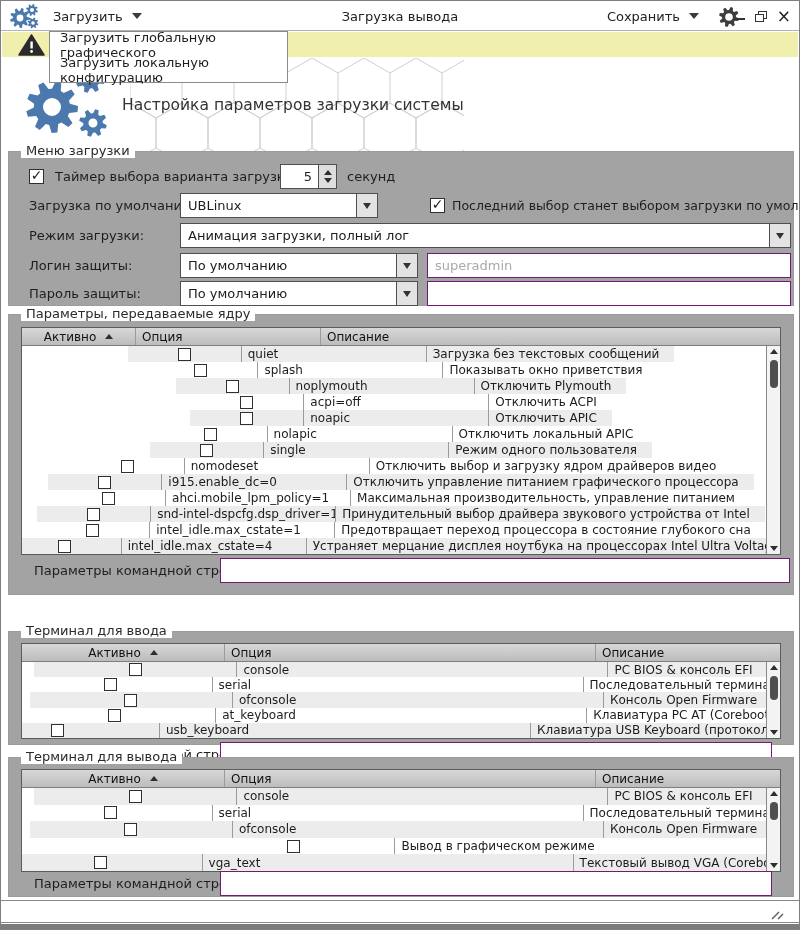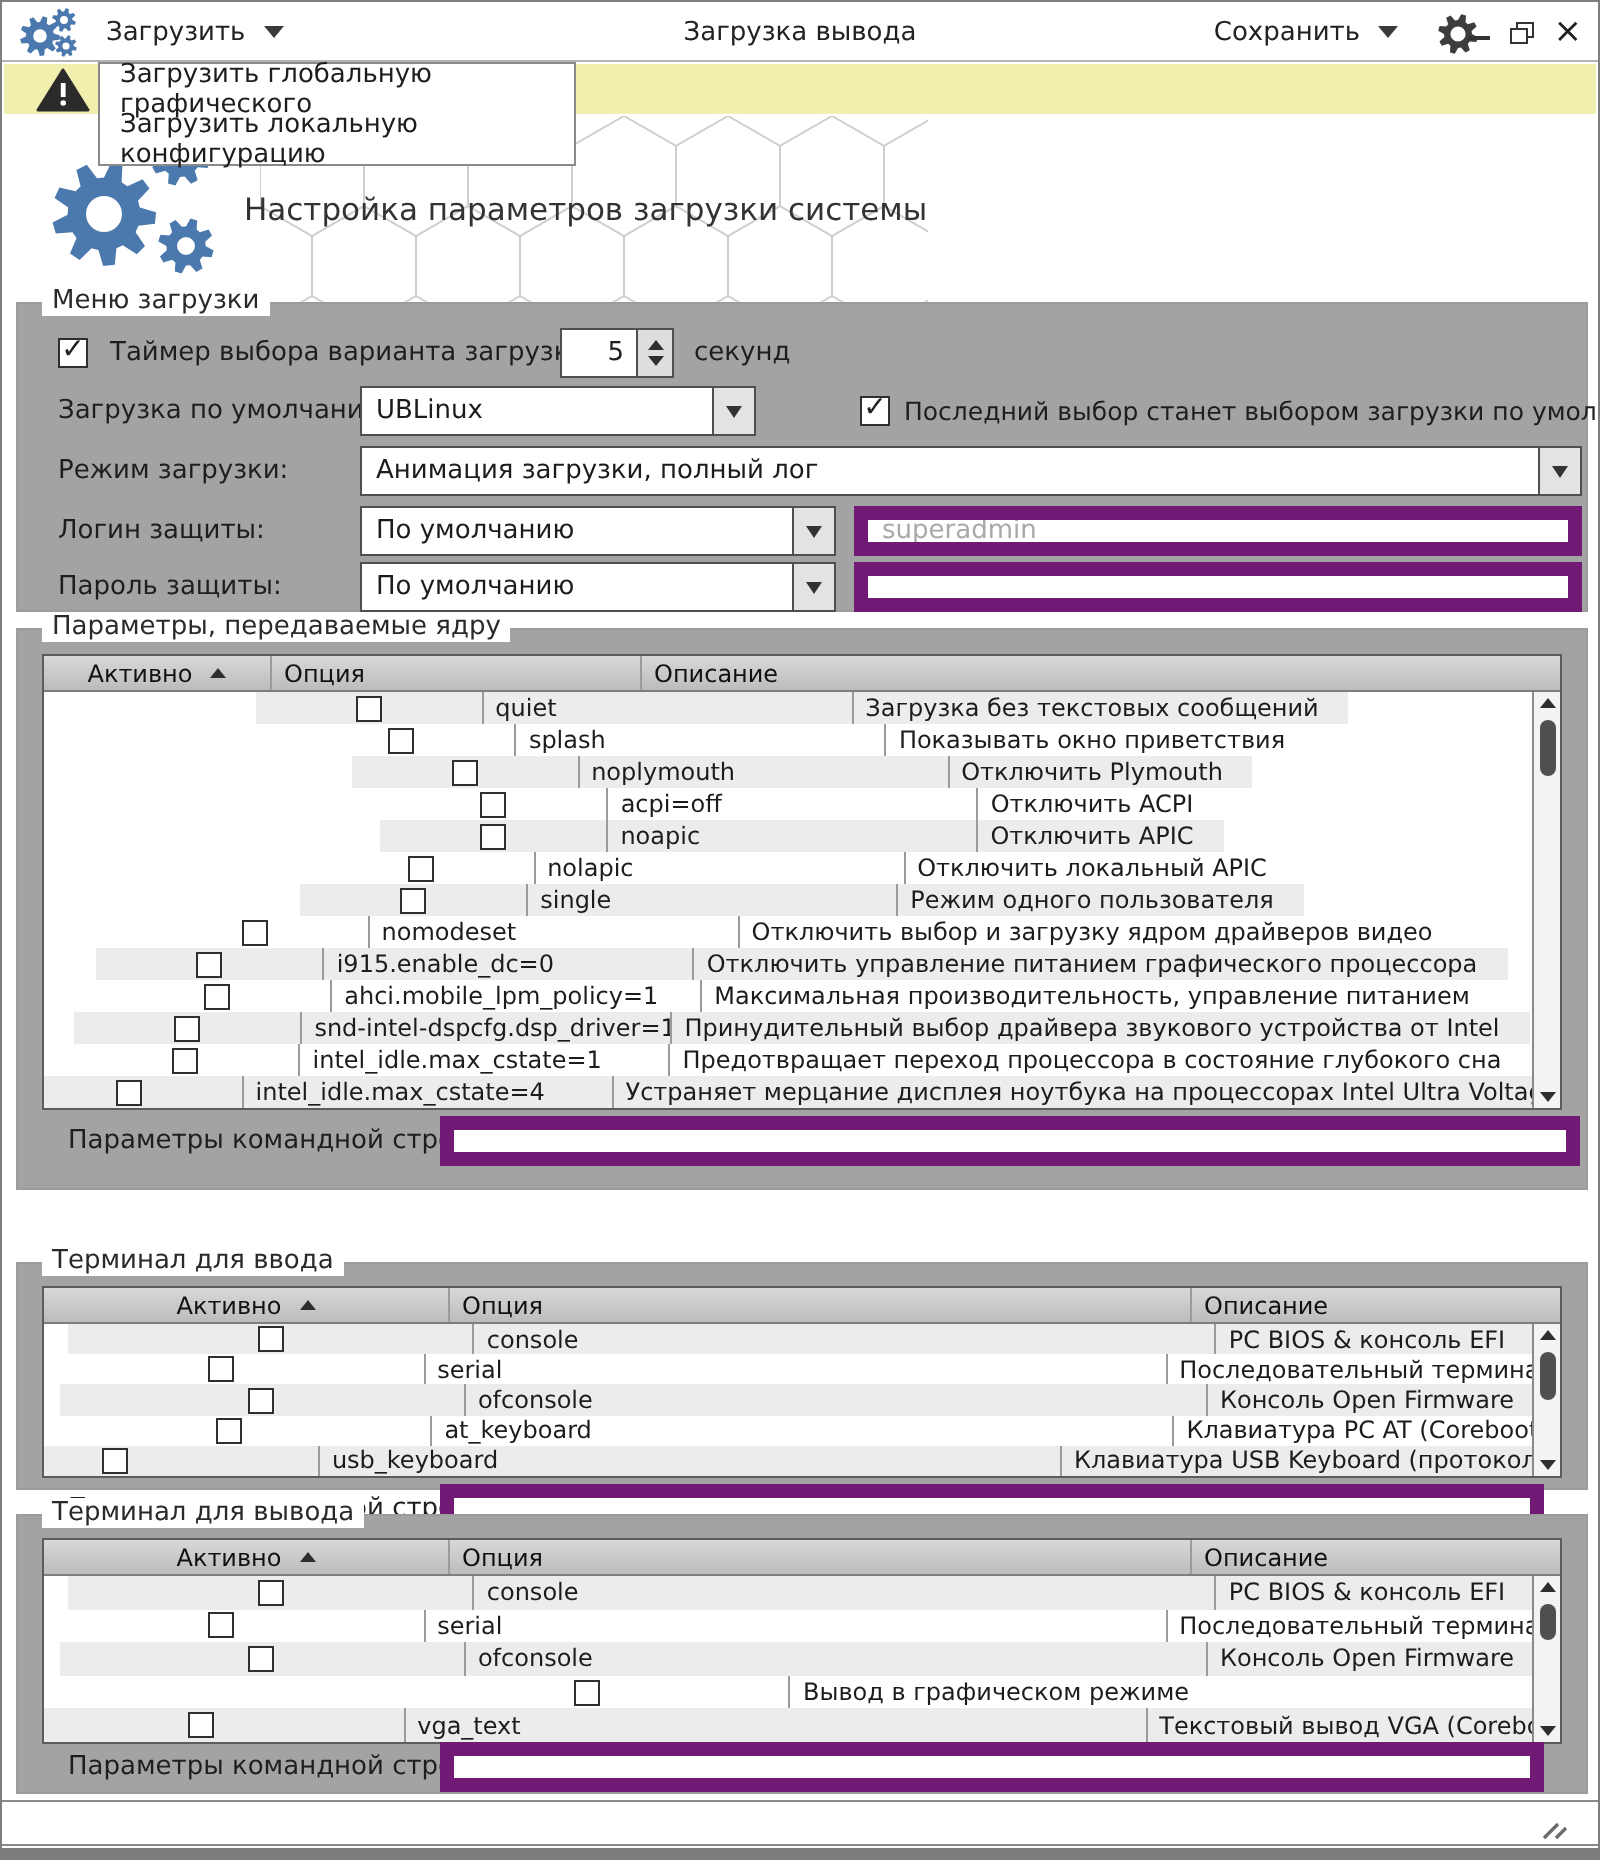--- a/index.html
+++ b/index.html
@@ -44,21 +44,21 @@
   .flabel{font-size:13px;color:#1e1e1e;white-space:nowrap;}
   .cb{width:15px;height:15px;min-width:15px;border:1.6px solid #2f2f2f;background:#fff;display:inline-flex;align-items:center;justify-content:center;color:#222;cursor:pointer;}
   .cb.checked::after{content:"✓";font-size:14px;font-weight:bold;margin-top:-3px;}
   .cb.small{width:13px;height:13px;min-width:13px;border-width:1.4px;}
   .combo{position:absolute;height:25px;background:#fff;border:1px solid #4f4f4f;display:flex;align-items:stretch;cursor:pointer;}
   .combo-val{flex:1;display:flex;align-items:center;padding:0 7px;font-size:13px;color:#1c1c1c;white-space:nowrap;overflow:hidden;}
   .combo-btn{width:21px;background:#e3e3e3;border-left:1px solid #4f4f4f;display:flex;align-items:center;justify-content:center;}
   .tri-dn{width:0;height:0;border-left:4.5px solid transparent;border-right:4.5px solid transparent;border-top:6px solid #333;}
   .tri-up-s{width:0;height:0;border-left:4px solid transparent;border-right:4px solid transparent;border-bottom:5px solid #2e2e2e;}
   .tri-dn-s{width:0;height:0;border-left:4px solid transparent;border-right:4px solid transparent;border-top:5px solid #2e2e2e;}
-  .tinput{position:absolute;height:25px;border:7px solid #701a75;background:#fff;font-size:13px;padding:0 7px;font-family:inherit;color:#222;outline:none;}
+  .tinput{position:absolute;height:25px;border:1px solid #701a75;background:#fff;font-size:13px;padding:0 7px;font-family:inherit;color:#222;outline:none;}
   .tinput::placeholder{color:#a9a9a9;}
   .spin{position:absolute;height:25px;border:1px solid #4f4f4f;display:flex;background:#fff;}
   .spin-val{width:37px;display:flex;align-items:center;justify-content:flex-end;padding-right:6px;font-size:13px;}
   .spin-btn{width:18px;background:#dedede;border-left:1px solid #4f4f4f;display:flex;flex-direction:column;align-items:center;justify-content:center;gap:3px;cursor:pointer;}
 
   
   .table{position:absolute;left:12px;right:12px;border:1px solid #5c5c5c;display:flex;flex-direction:column;background:#fff;}
   .thead{height:18px;min-height:18px;display:flex;background:linear-gradient(#d8d8d8,#bcbcbc);border-bottom:1px solid #7e7e7e;font-size:12px;color:#111;}
   .tbody{flex:1;display:flex;flex-direction:column;overflow:hidden;align-items:center;}
   .trow{flex:1;display:flex;align-items:stretch;font-size:12px;color:#1c1c1c;}

